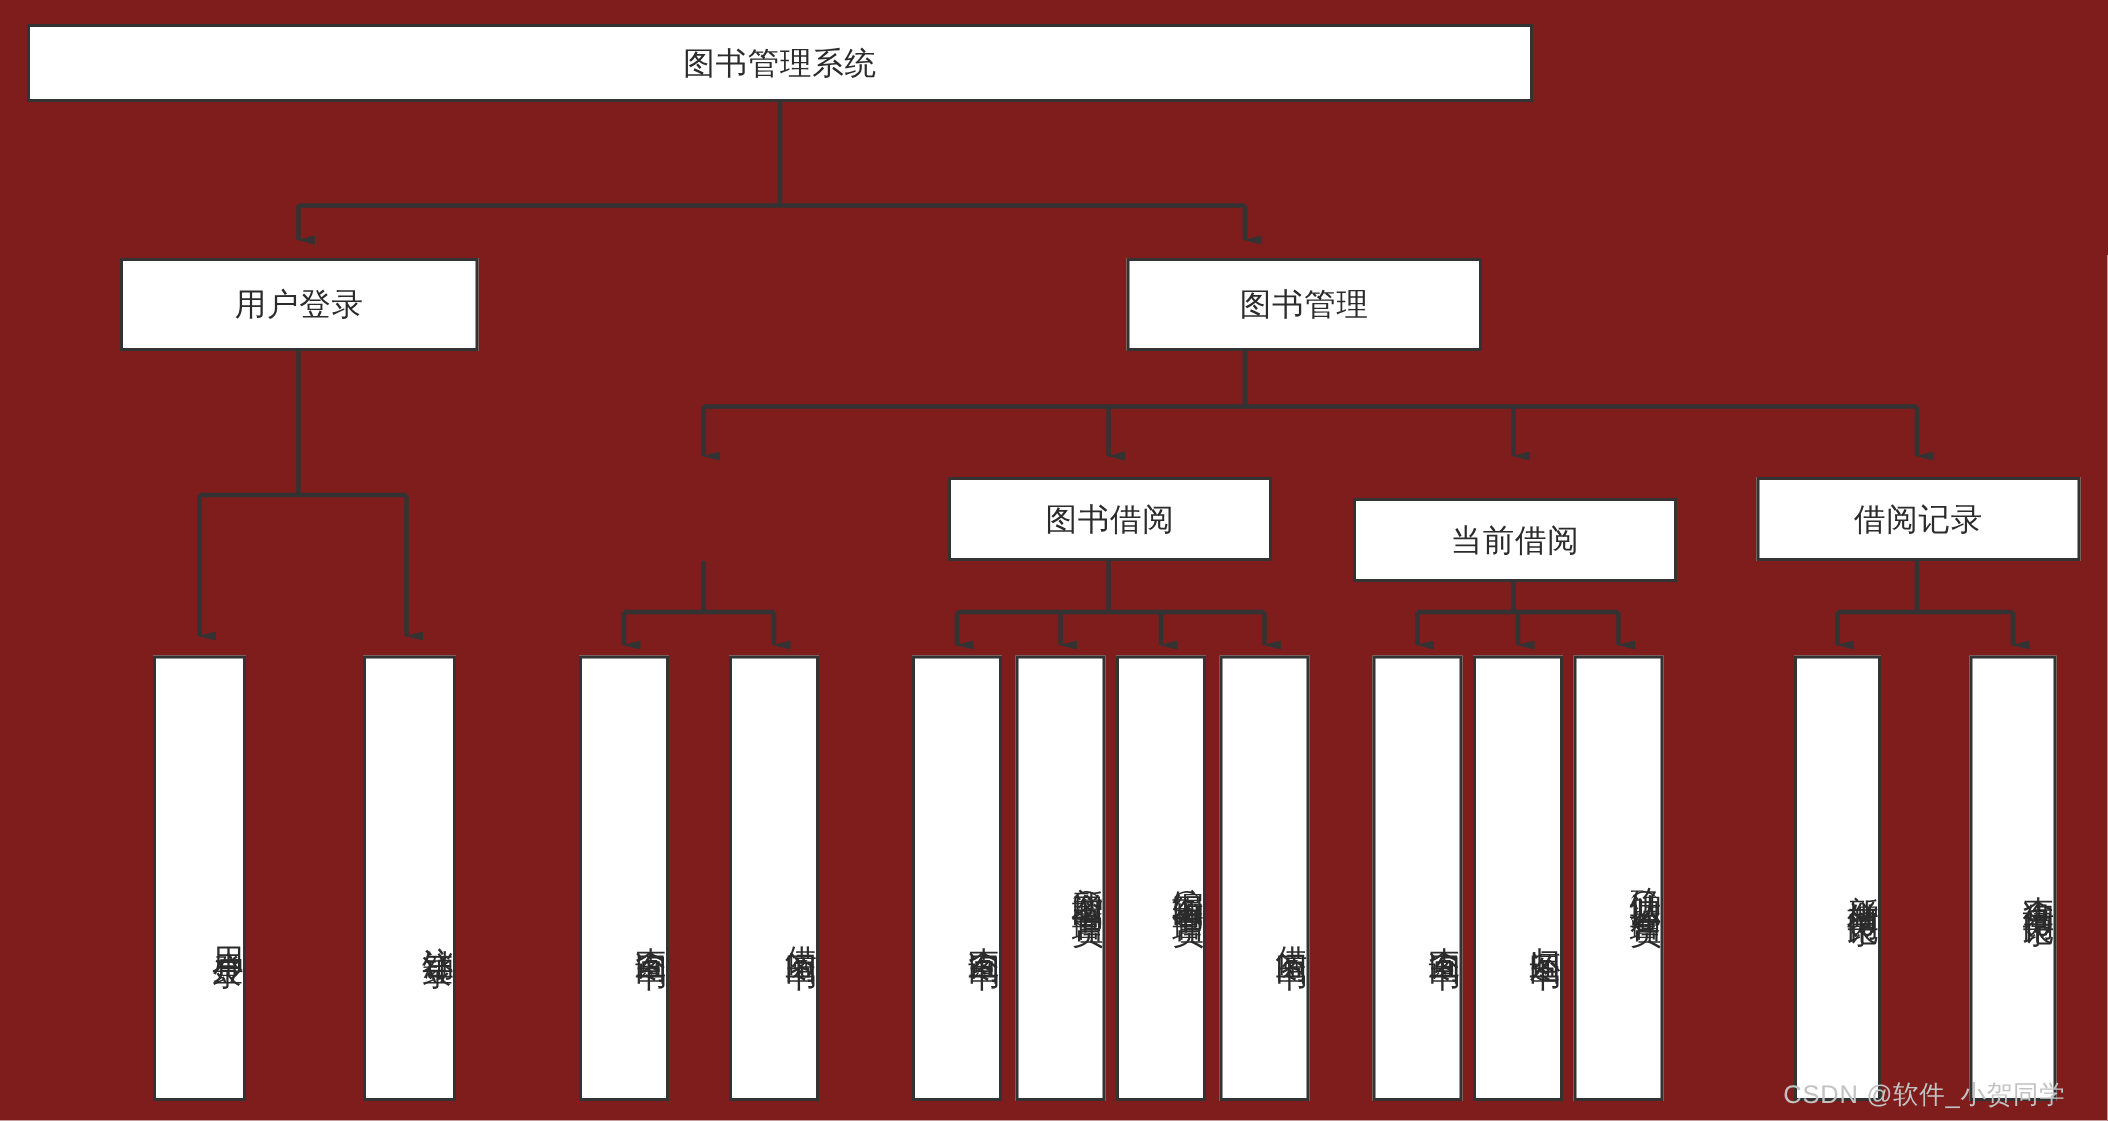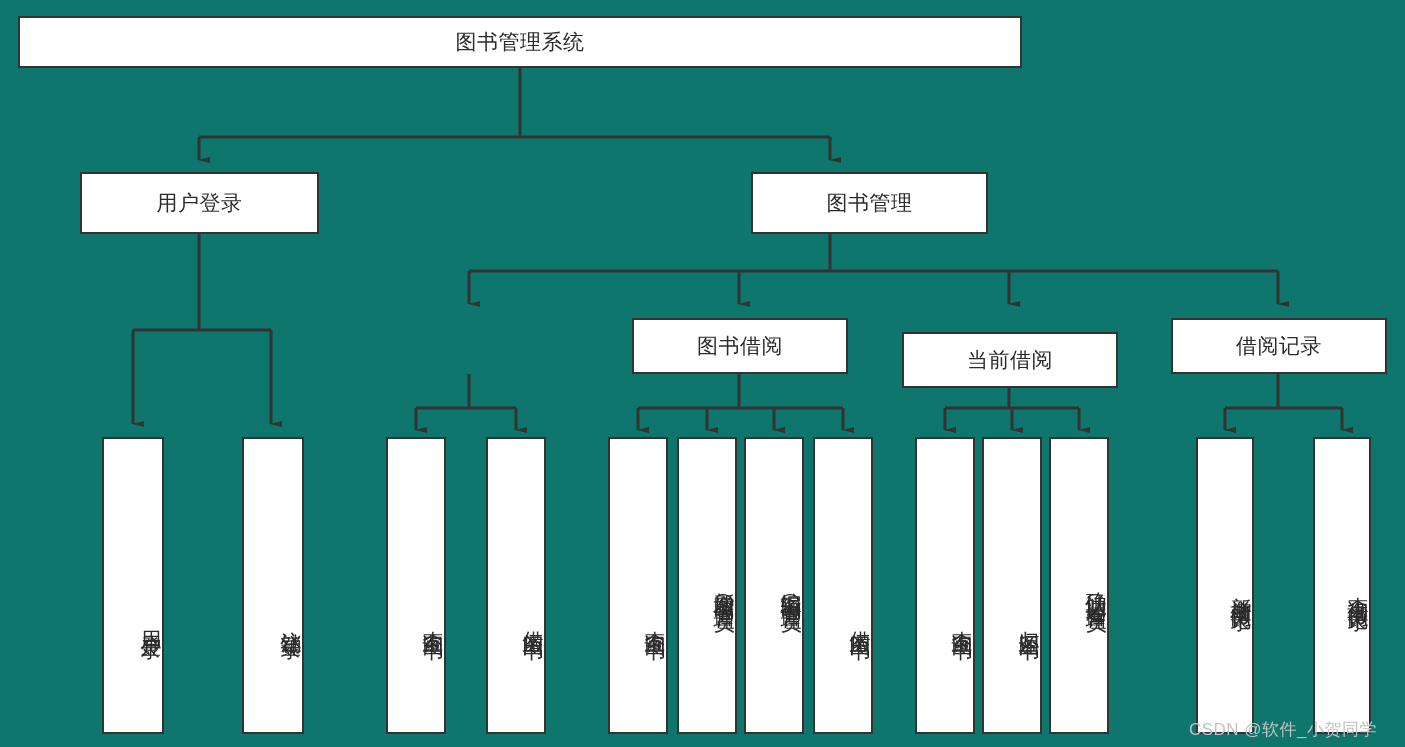--- a/index.html
+++ b/index.html
@@ -7,21 +7,21 @@
     padding: 0;
     background: #ffffff;
   }
   body {
     font-family: "Liberation Sans", "DejaVu Sans", sans-serif;
   }
   #canvas {
     position: relative;
     width: 1405px;
     height: 747px;
-    background: #0f766e;
+    background: #7f1d1d;
     overflow: hidden;
   }
   svg.wires {
     position: absolute;
     left: 0;
     top: 0;
     width: 1405px;
     height: 747px;
     pointer-events: none;
   }

